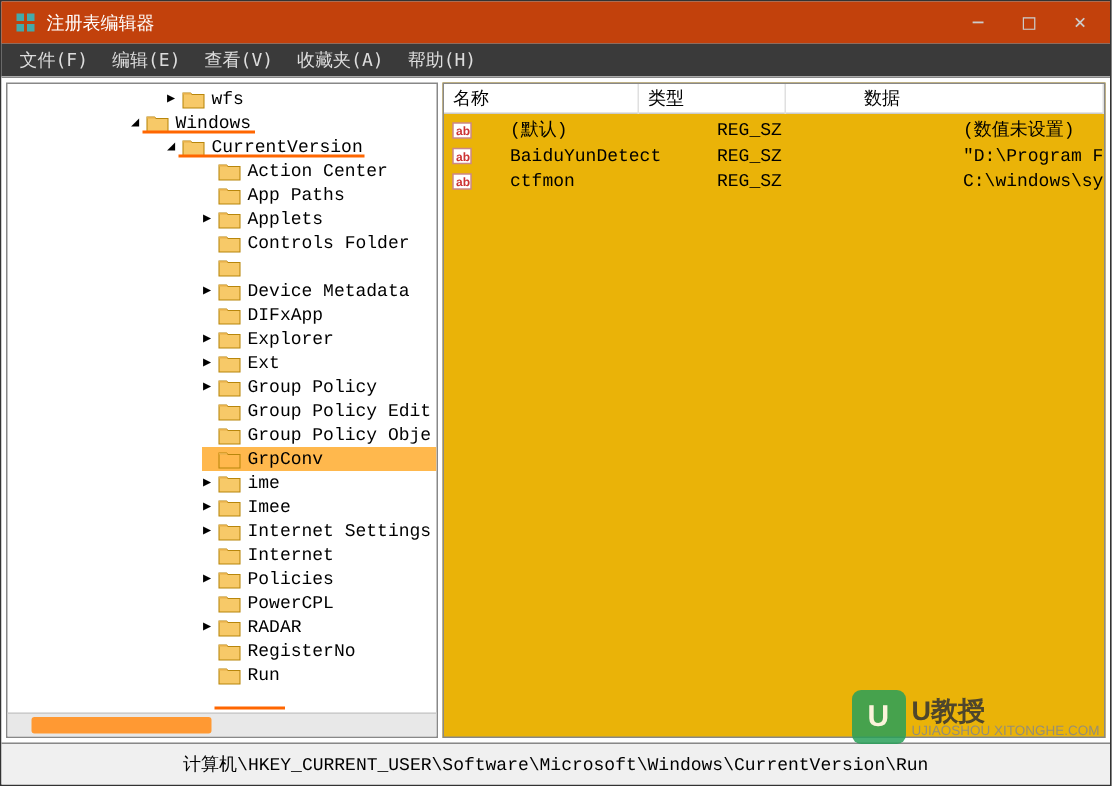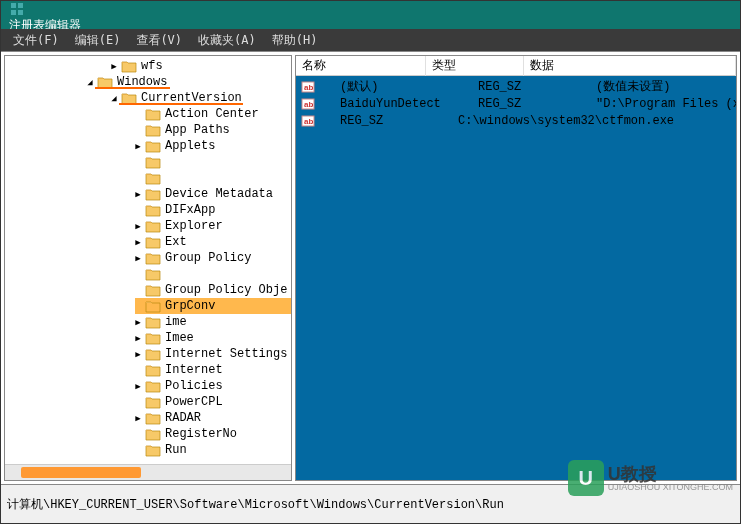--- a/index.html
+++ b/index.html
@@ -1,45 +1,45 @@
 <!DOCTYPE html>
 <html><head>
 <meta charset="utf-8">
 <style>
 * { margin: 0; padding: 0; box-sizing: border-box; }
 body { font-family: "SimSun", "宋体", monospace; font-size: 12px; background: #000; width: 741px; height: 524px; overflow: hidden; position: relative; }
 .window { width: 741px; height: 524px; background: #fff; border: 1px solid #333; display: flex; flex-direction: column; }
-.titlebar { height: 28px; background: #0f766e; color: #fff; display: flex; padding: 0 8px; flex-direction: column; }
+.titlebar { height: 28px; background: #c2410c; color: #fff; display: flex; align-items: center; padding: 0 8px; }
 .titlebar .app-icon { width: 16px; height: 16px; margin-right: 6px; display: flex; align-items: center; justify-content: center; }
 .titlebar .title { flex: 1; font-size: 12px; }
 .winbtns { display: flex; gap: 10px; color: #ccc; font-size: 14px; }
 .winbtns span { width: 24px; text-align: center; cursor: default; }
 .menubar { height: 22px; background: #3a3a3a; color: #ddd; display: flex; align-items: center; padding: 0 6px; gap: 4px; font-size: 12px; }
 .menubar span { padding: 2px 6px; }
 .content { flex: 1; display: flex; background: #fff; border-top: 1px solid #888; padding: 3px; gap: 3px; min-height: 0; }
 .tree-pane { width: 288px; border: 1px solid #888; background: #fff; overflow: hidden; position: relative; }
 .tree-inner { padding: 2px 0; position: relative; }
 .tree-row { display: flex; align-items: center; height: 16px; white-space: nowrap; font-family: "Courier New", monospace; font-size: 12px; }
 .tree-row .indent { display: inline-block; }
 .tree-row .expander { width: 10px; text-align: center; font-size: 9px; color: #000; }
 .tree-row .folder-icon { width: 16px; height: 14px; margin: 0 2px; display: inline-flex; align-items: center; justify-content: center; }
 .tree-row .label { padding: 0 2px; }
 .tree-row.highlight .folder-icon svg path.body { fill: #ffb84d; }
 .tree-row.highlight { background: linear-gradient(to right, transparent 0, transparent 130px, #ffb84d 130px, #ffb84d 100%); }
 .underline-orange { position: absolute; height: 2px; background: #ff6600; }
-.list-pane { flex: 1; border: 1px solid #888; background: #0369a1; overflow: hidden; }
+.list-pane { flex: 1; border: 1px solid #888; background: #eab308; overflow: hidden; }
 .list-header { display: flex; border-bottom: 1px solid #ccc; background: #fff; height: 20px; align-items: center; }
 .list-header .col { padding: 2px 6px; border-right: 1px solid #e0e0e0; font-size: 12px; font-family: "SimSun"; }
 .list-body { padding: 2px 0; }
 .list-row { display: flex; align-items: center; height: 17px; font-family: "Courier New", "SimSun", monospace; font-size: 12px; gap: 20px; }
 .list-row .val-icon { width: 16px; height: 16px; margin: 0 4px; display: inline-flex; align-items: center; justify-content: center; }
 .col-name { width: 118px; overflow: hidden; }
 .col-type { width: 98px; }
-.col-data { flex: 1; overflow: hidden; white-space: nowrap; }
-.statusbar { height: 39px; border-top: 1px solid #888; background: #f0f0f0; display: flex; align-items: center; padding: 0 6px; font-family: "Courier New", "SimSun", monospace; font-size: 12px; }
+.col-data { flex: 1; overflow: hidden; white-space: nowrap; margin-left: 46px; }
+.statusbar { height: 28px; border-top: 1px solid #888; background: #f0f0f0; display: flex; align-items: center; padding: 0 6px; font-family: "Courier New", "SimSun", monospace; font-size: 12px; justify-content: center; }
 .watermark { position: absolute; right: 8px; bottom: 28px; display: flex; align-items: center; gap: 4px; opacity: 0.85; }
 .watermark .logo { width: 36px; height: 36px; background: #2aa05a; border-radius: 6px; position: relative; display:flex;align-items:center;justify-content:center; }
 .watermark .logo::before { content:"U"; color:#fff; font-weight:bold; font-size:20px; font-family: Arial; }
 .watermark .txt { display:flex;flex-direction:column;line-height:1; }
 .watermark .txt .big { font-size:18px; font-weight:bold; color:#333; font-family: "Microsoft YaHei", sans-serif; }
 .watermark .txt .small { font-size:9px; color:#888; font-family: Arial; }
 .hscroll { position: absolute; bottom: 0; left: 0; right: 0; height: 16px; background: #e8e8e8; border-top: 1px solid #ccc; }
 .hscroll .thumb { position: absolute; left: 16px; width: 120px; top: 2px; bottom: 2px; background: #ff9933; border-radius: 2px; }
 </style>
 </head>
@@ -144,20 +144,21 @@
           </div>
           <div class="tree-row">
             <span class="indent" style="width:128px"></span>
             <span class="expander"> </span>
             <span class="folder-icon">
               <svg width="16" height="13" viewBox="0 0 16 13">
                 <path class="body" d="M1 2 L6 2 L7 3 L15 3 L15 12 L1 12 Z" fill="#f7c968" stroke="#b8860b" stroke-width="0.7"></path>
                 <path d="M1 2 L6 2 L7 3 L1 3 Z" fill="#e8b04a"></path>
               </svg>
             </span>
+            <span class="label">Controls Folder</span>
           </div>
           <div class="tree-row">
             <span class="indent" style="width:128px"></span>
             <span class="expander"> </span>
             <span class="folder-icon">
               <svg width="16" height="13" viewBox="0 0 16 13">
                 <path class="body" d="M1 2 L6 2 L7 3 L15 3 L15 12 L1 12 Z" fill="#f7c968" stroke="#b8860b" stroke-width="0.7"></path>
                 <path d="M1 2 L6 2 L7 3 L1 3 Z" fill="#e8b04a"></path>
               </svg>
             </span>
@@ -219,20 +220,21 @@
           </div>
           <div class="tree-row">
             <span class="indent" style="width:128px"></span>
             <span class="expander"> </span>
             <span class="folder-icon">
               <svg width="16" height="13" viewBox="0 0 16 13">
                 <path class="body" d="M1 2 L6 2 L7 3 L15 3 L15 12 L1 12 Z" fill="#f7c968" stroke="#b8860b" stroke-width="0.7"></path>
                 <path d="M1 2 L6 2 L7 3 L1 3 Z" fill="#e8b04a"></path>
               </svg>
             </span>
+            <span class="label">Group Policy Edit</span>
           </div>
           <div class="tree-row">
             <span class="indent" style="width:128px"></span>
             <span class="expander"> </span>
             <span class="folder-icon">
               <svg width="16" height="13" viewBox="0 0 16 13">
                 <path class="body" d="M1 2 L6 2 L7 3 L15 3 L15 12 L1 12 Z" fill="#f7c968" stroke="#b8860b" stroke-width="0.7"></path>
                 <path d="M1 2 L6 2 L7 3 L1 3 Z" fill="#e8b04a"></path>
               </svg>
             </span>
@@ -384,20 +386,21 @@
             <span class="col-type">REG_SZ</span>
             <span class="col-data">"D:\Program Files (x86)\BaiDu\Yun</span>
           </div>
           <div class="list-row">
             <span class="val-icon">
               <svg width="14" height="14" viewBox="0 0 14 14">
                 <rect x="1" y="2" width="12" height="10" fill="#fff" stroke="#c88" stroke-width="1"></rect>
                 <text x="3" y="10" font-size="8" fill="#c33" font-family="Arial" font-weight="bold">ab</text>
               </svg>
             </span>
+            <span class="col-name">ctfmon</span>
             <span class="col-type">REG_SZ</span>
             <span class="col-data">C:\windows\system32\ctfmon.exe</span>
           </div>
         </div>
     </div>
   </div>
 
   <div class="statusbar">
     <span>计算机\HKEY_CURRENT_USER\Software\Microsoft\Windows\CurrentVersion\Run</span>
   </div>

